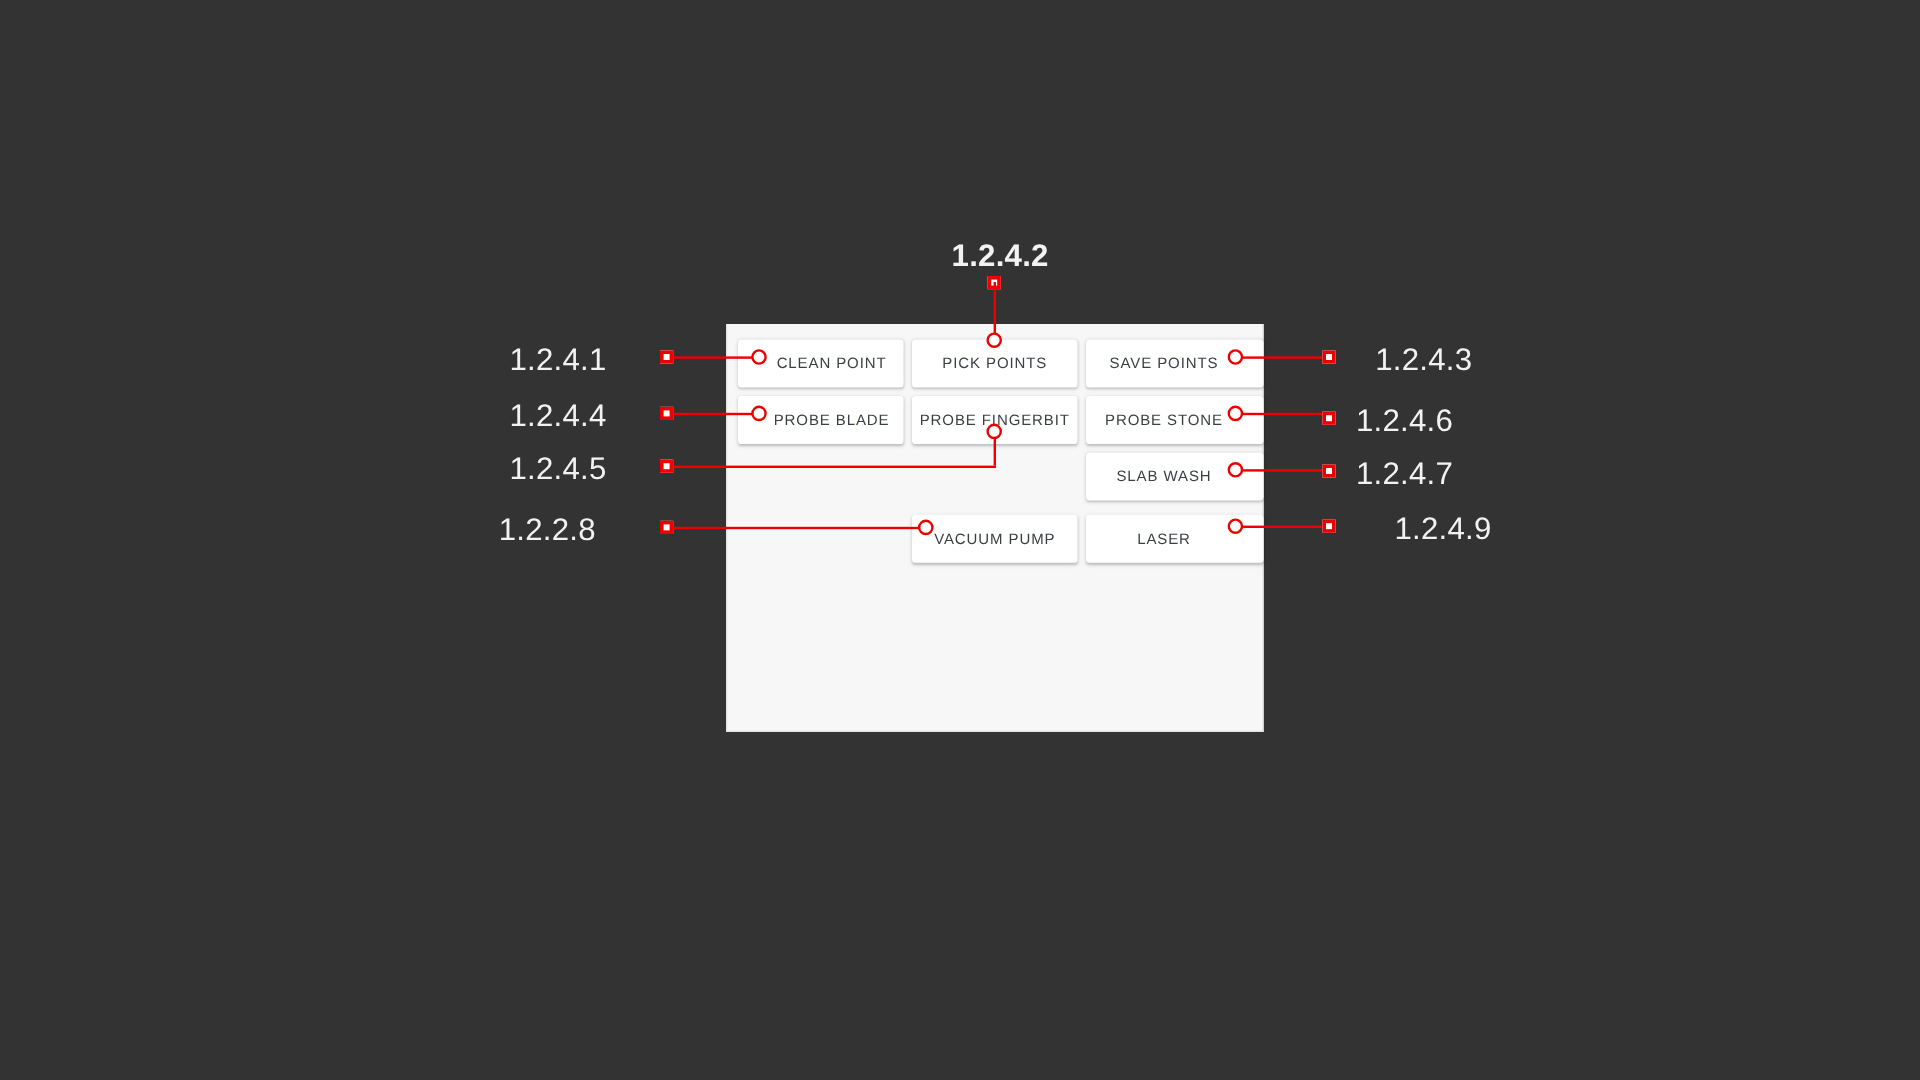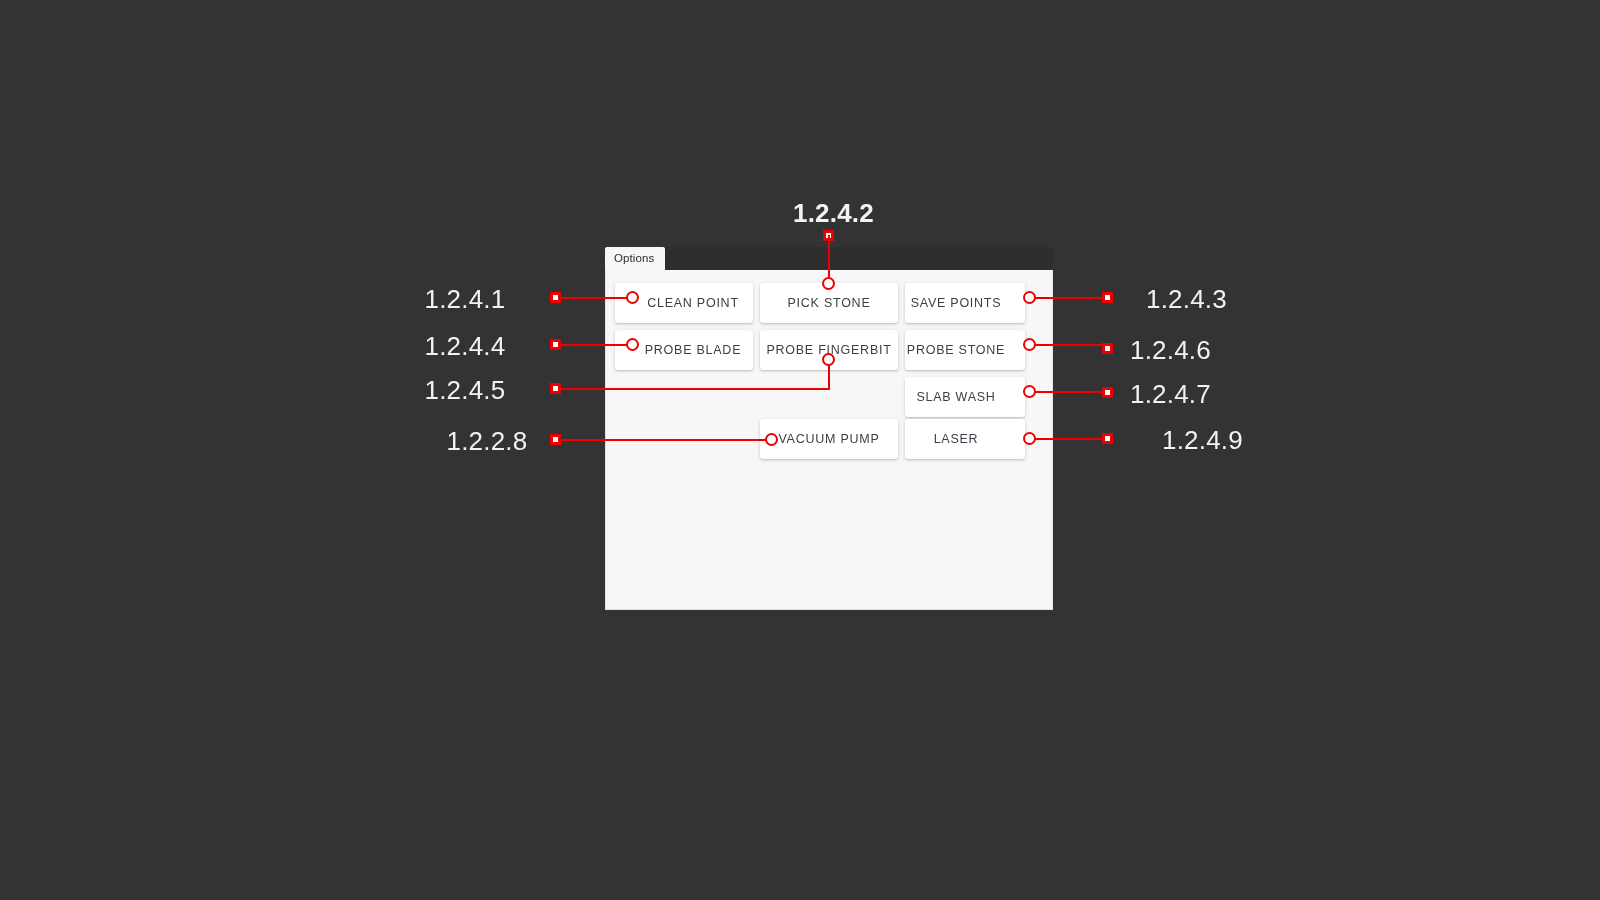--- a/index.html
+++ b/index.html
@@ -75,25 +75,25 @@
   }
   .btn-label {
     font-size: 12.5px;
     letter-spacing: 0.75px;
     color: #3b3f45;
     white-space: nowrap;
     font-family: "Liberation Sans", sans-serif;
   }
   .btn.col-a { left: 9px;   width: 138px; }
   .btn.col-b { left: 154px; width: 138px; }
-  .btn.col-c { left: 299px; width: 120px; }
+  .btn.col-c { left: 299px; width: 148px; }
   .btn.row-1 { top: 13px; }
   .btn.row-2 { top: 60px; }
   .btn.row-3 { top: 107px; }
-  .btn.row-4 { top: 149px; }
+  .btn.row-4 { top: 159px; }
 
   
   .btn.col-a .btn-label { transform: translateX(9px); }
   .btn.col-c .btn-label { transform: translateX(-9px); }
 
   
   #annotations {
     position: absolute;
     left: 0; top: 0;
     width: 1600px; height: 900px;
@@ -139,32 +139,29 @@
     position: absolute;
     width: 2px;
     background: #ee0000;
   }
 </style>
 </head>
 <body>
 
 <div id="panel">
 
-  <div id="tabbar">
-    <div id="tab-options">Options</div>
-  </div>
 
   <div id="panel-body">
 
     <div class="btn col-a row-1">
       <span class="btn-label">CLEAN POINT</span>
     </div>
 
     <div class="btn col-b row-1">
-      <span class="btn-label">PICK STONE</span>
+      <span class="btn-label">PICK POINTS</span>
     </div>
 
     <div class="btn col-c row-1">
       <span class="btn-label">SAVE POINTS</span>
     </div>
 
     <div class="btn col-a row-2">
       <span class="btn-label">PROBE BLADE</span>
     </div>
 
@@ -222,21 +219,21 @@
   <div class="sq" style="left:550px; top:383px;"></div>
   <div class="ln-h" style="left:560px; top:387.5px; width:270px;"></div>
   <div class="ln-v" style="left:828px; top:360px; height:28px;"></div>
   <div class="ci" style="left:822px; top:353px;"></div>
 
   <div class="ci" style="left:1023px; top:385px;"></div>
   <div class="ln-h" style="left:1035px; top:390.5px; width:70px;"></div>
   <div class="sq" style="left:1102px; top:387px;"></div>
   <div class="tag right" style="left:1130px; top:379px;">1.2.4.7</div>
 
-  <div class="tag left" style="left:412px; top:426px; width:150px;">1.2.2.8</div>
+  <div class="tag left" style="left:381px; top:426px; width:150px;">1.2.2.8</div>
   <div class="sq" style="left:550px; top:434px;"></div>
   <div class="ln-h" style="left:560px; top:438.5px; width:207px;"></div>
   <div class="ci" style="left:765px; top:433px;"></div>
 
   <div class="ci" style="left:1023px; top:432px;"></div>
   <div class="ln-h" style="left:1035px; top:437.5px; width:70px;"></div>
   <div class="sq" style="left:1102px; top:433px;"></div>
   <div class="tag right" style="left:1130px; top:425px;margin-left:32px;">1.2.4.9</div>
 
 </div>

